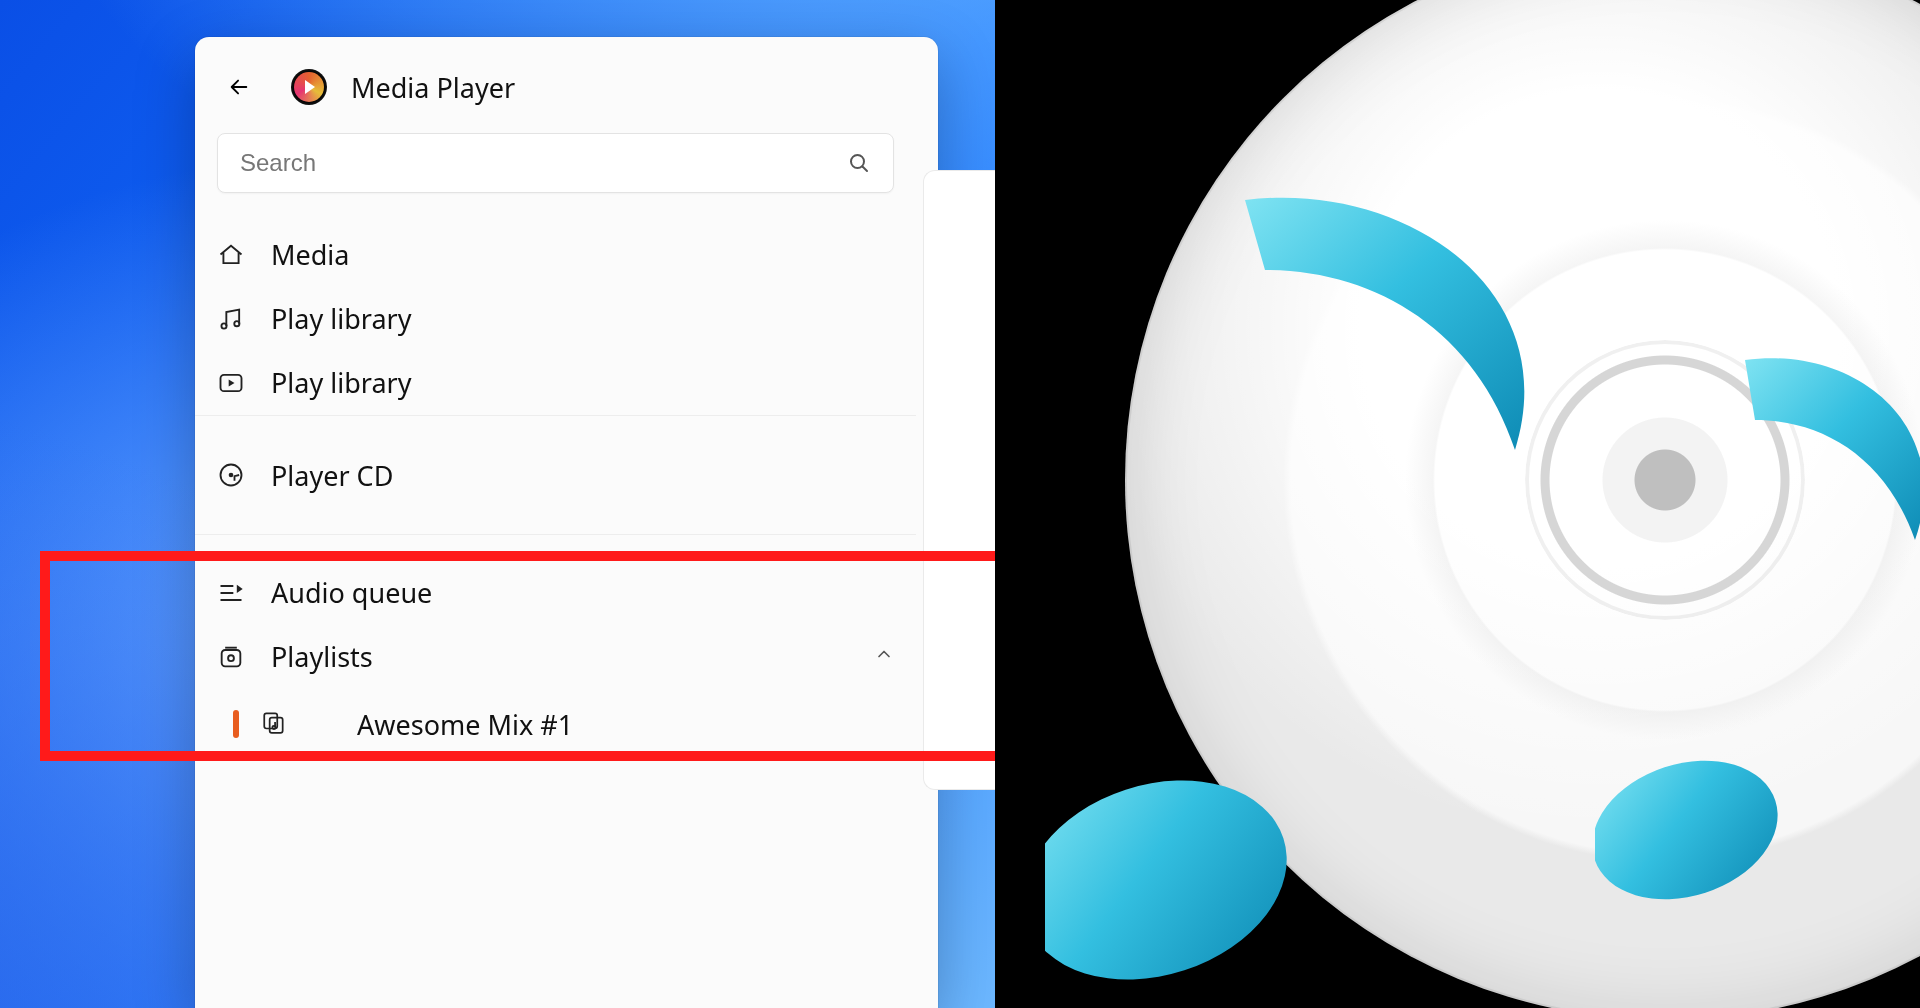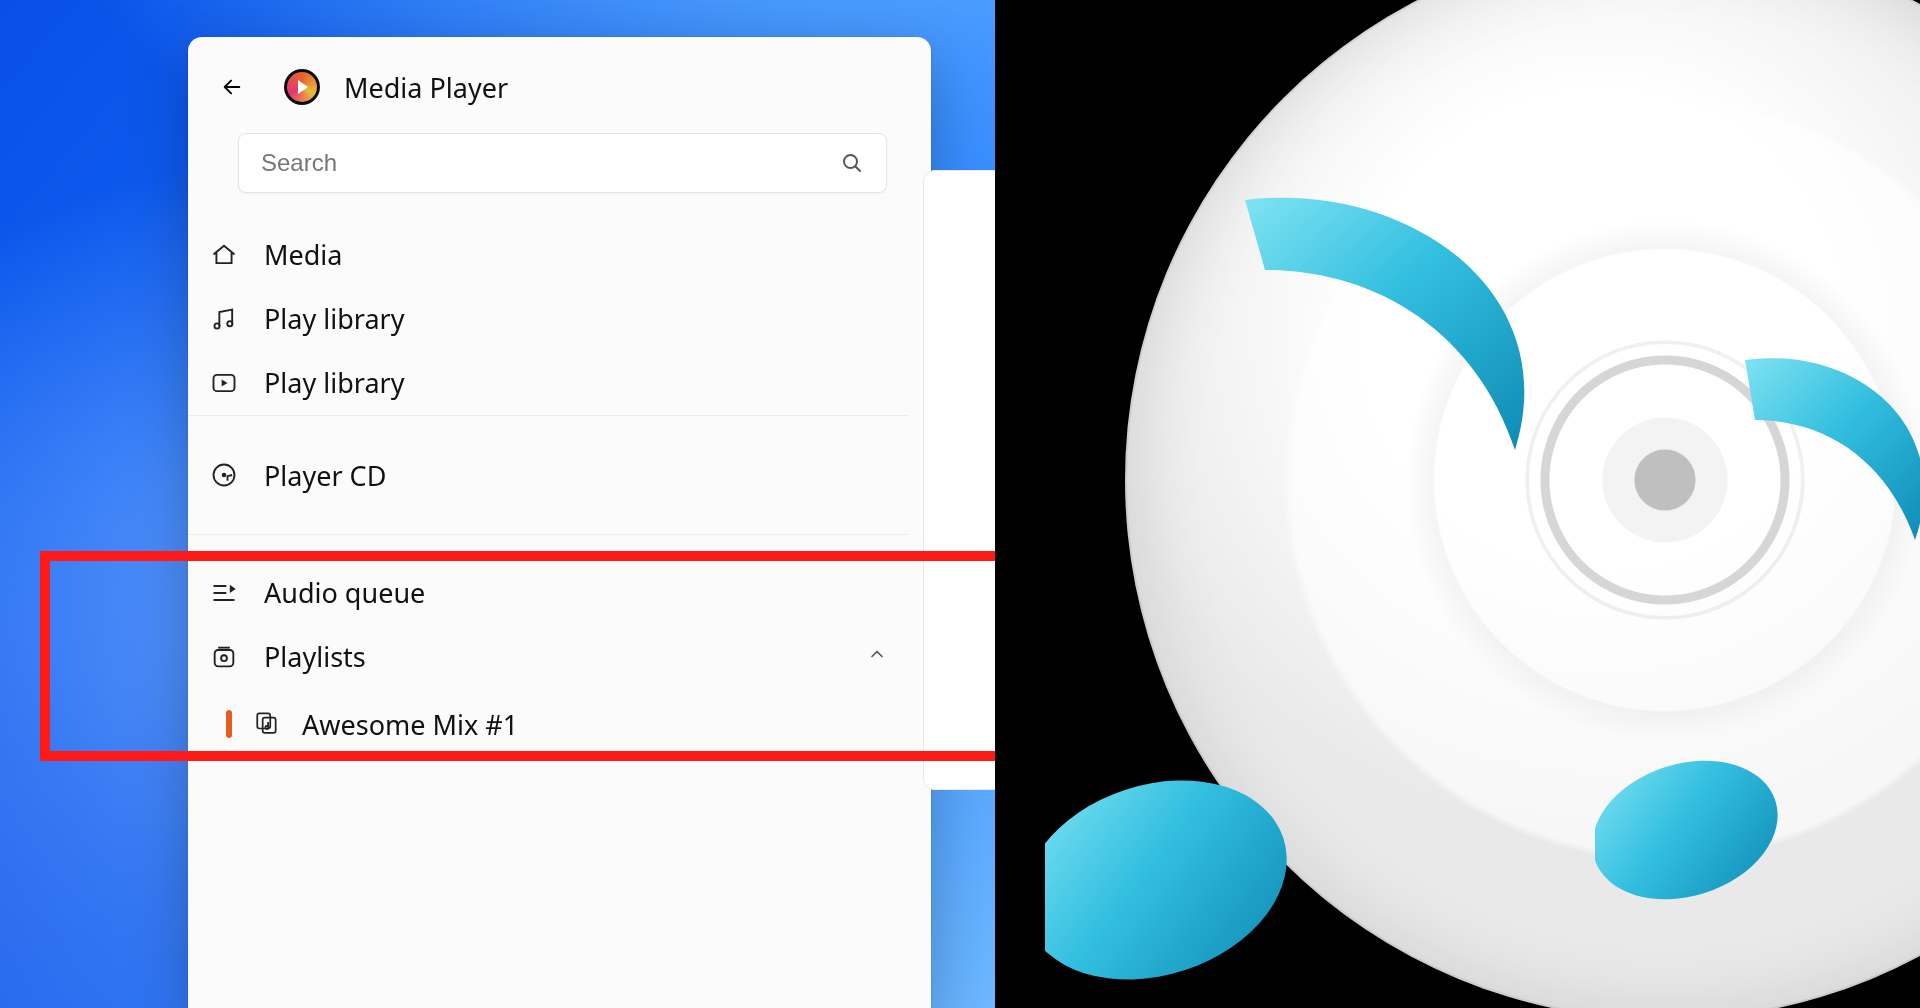--- a/index.html
+++ b/index.html
@@ -8,41 +8,41 @@
 
   
   .left { position: relative; width: 995px; height: 1008px; overflow: hidden; }
   .wallpaper { position: absolute; inset: 0;
     background:
       radial-gradient(ellipse 1500px 900px at 850px -200px, #6db8ff 0%, rgba(109,184,255,0) 55%),
       radial-gradient(ellipse 1600px 1200px at -300px 1100px, #2f67e8 0%, rgba(47,103,232,0) 60%),
       radial-gradient(ellipse 1200px 900px at 350px 650px, #6aa5ff 0%, rgba(106,165,255,0) 55%),
       linear-gradient(130deg, #0a4fe6 0%, #1165f5 35%, #1e78ff 55%, #6db8ff 100%);
   }
-  .sidebar { position: absolute; left: 188px; top: 37px; width: 743px; height: 971px;
+  .sidebar { position: absolute; left: 195px; top: 37px; width: 743px; height: 971px;
     background: #fbfbfb; border-top-left-radius: 14px; border-top-right-radius: 14px;
     box-shadow: 0 0 0 1px rgba(0,0,0,.05), 0 20px 60px rgba(0,0,0,.25);
     padding-top: 14px; overflow: hidden; }
   .sidebar-inner { padding: 0 22px 0 0; }
 
   .header-row { display: flex; align-items: center; height: 72px; padding-left: 22px; gap: 30px; }
   .back-btn { width: 44px; height: 44px; display: flex; align-items: center; justify-content: center; border-radius: 8px; }
   .back-btn svg { width: 22px; height: 22px; stroke: #000; }
 
   .app-logo { width: 36px; height: 36px; border-radius: 50%;
     background: radial-gradient(circle at 50% 50%, #000 0 55%, #333 100%);
     display: flex; align-items: center; justify-content: center; position: relative; }
   .app-logo::after { content: ""; position: absolute; inset: 3px; border-radius: 50%;
     background: conic-gradient(#ff6b35, #ffd23f, #ff3b7f, #ff6b35); opacity: .9; }
   .app-logo .wedge { position: absolute; width: 0; height: 0; border-left: 10px solid #fff;
     border-top: 7px solid transparent; border-bottom: 7px solid transparent; left: 14px; top: 11px; z-index: 2; }
 
   .app-title { font-size: 27px; font-weight: 400; color: #111; margin-left: -6px; }
 
-  .search-wrap { padding: 10px 22px 30px 22px; margin-left: 28px; }
+  .search-wrap { padding: 10px 22px 30px 22px; }
   .search { display: flex; align-items: center; height: 60px; padding: 0 22px;
     background: #fff; border: 1px solid #e3e3e3; border-radius: 8px;
     box-shadow: 0 1px 2px rgba(0,0,0,.04); }
   .search input { flex: 1; border: none; outline: none; font-size: 24px; color: #333; background: transparent; }
   .search input::placeholder { color: #777; }
   .search .mag { width: 24px; height: 24px; stroke: #555; fill: none; stroke-width: 2; }
 
   .menu { list-style: none; }
   .menu-item { display: flex; align-items: center; height: 64px; padding-left: 22px; padding-right: 22px; gap: 26px;
     border-bottom: 1px solid transparent; }
@@ -52,21 +52,21 @@
   .menu-label { font-size: 27px; color: #111; font-weight: 400; flex: 1; }
   .chevron svg { width: 20px; height: 20px; stroke: #555; }
   .audio-cd { height: 120px; }
   .audio-cd .row { display:flex; align-items:center; gap:26px; height: 100%; }
 
   .spacer { height: 26px; }
 
   .sub-row { display:flex; align-items:center; height:70px; padding-left: 38px; gap: 22px; }
   .accent-bar { width: 6px; height: 28px; border-radius: 3px; background: #E85D1F; }
   .playlist-icon svg { width: 26px; height: 26px; stroke:#222; fill:none; stroke-width:1.6; }
-  .sub-label { font-size: 27px; color:#111; }
+  .sub-label { font-size: 27px; color:#111;margin-left:48px; }
 
   .highlight-box { position: absolute; left: 40px; top: 551px; width: 1005px; height: 210px;
     border: 10px solid #ff1a1a; pointer-events: none; }
 
   .sliver { position: absolute; right: 0; top: 170px; width: 72px; height: 620px;
     border: 1px solid #eaeaea; border-right: none; border-radius: 12px 0 0 12px; background:#fff; }
 
   
   .right { position: relative; width: 925px; height: 1008px; background: #000; overflow: hidden; }
   .disc { position: absolute; left: 130px; top: -60px; width: 1080px; height: 1080px; border-radius: 50%;

